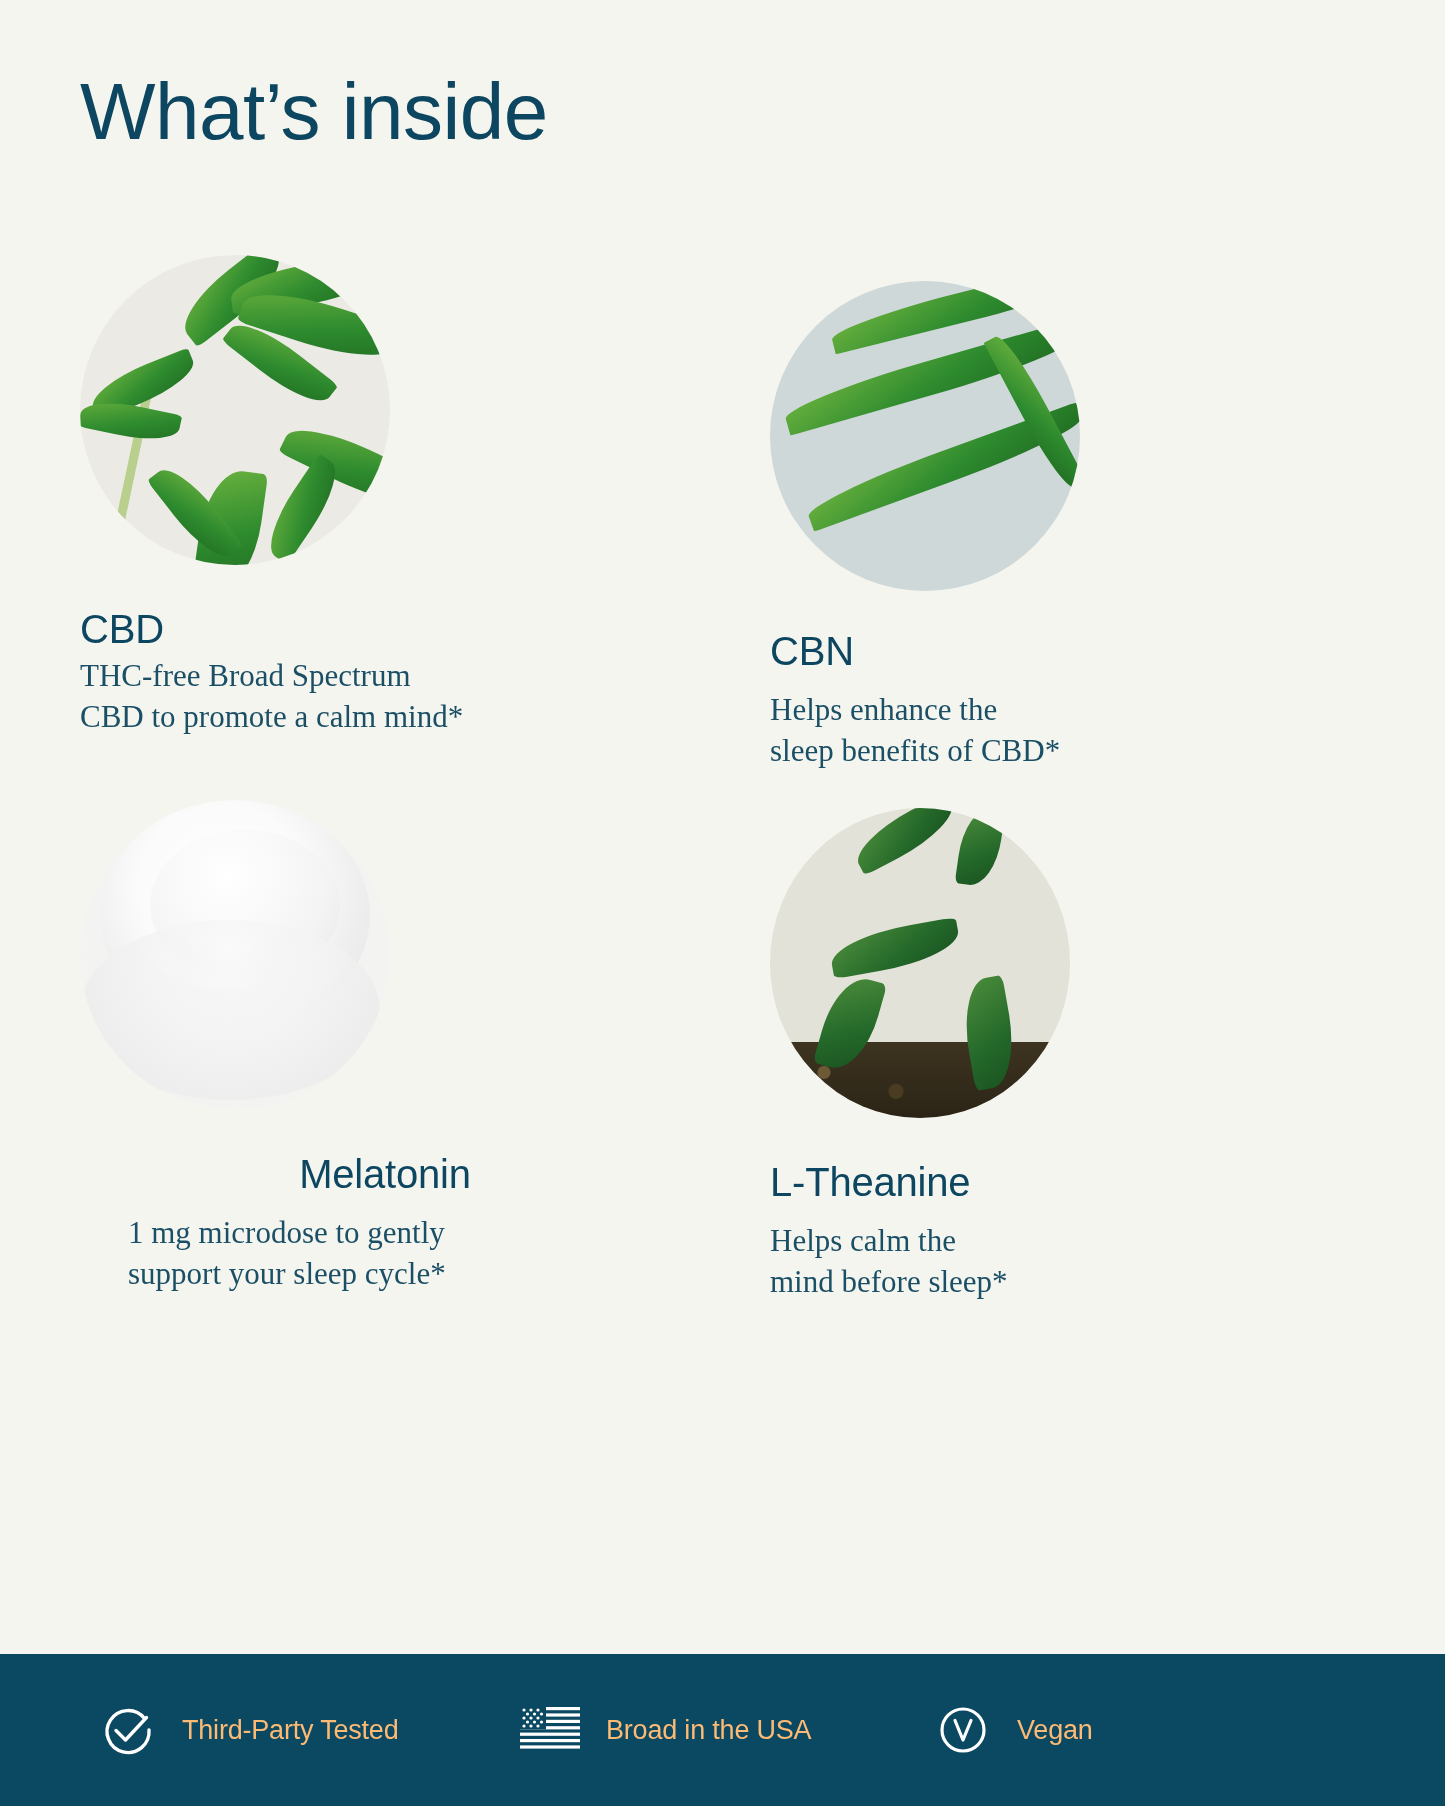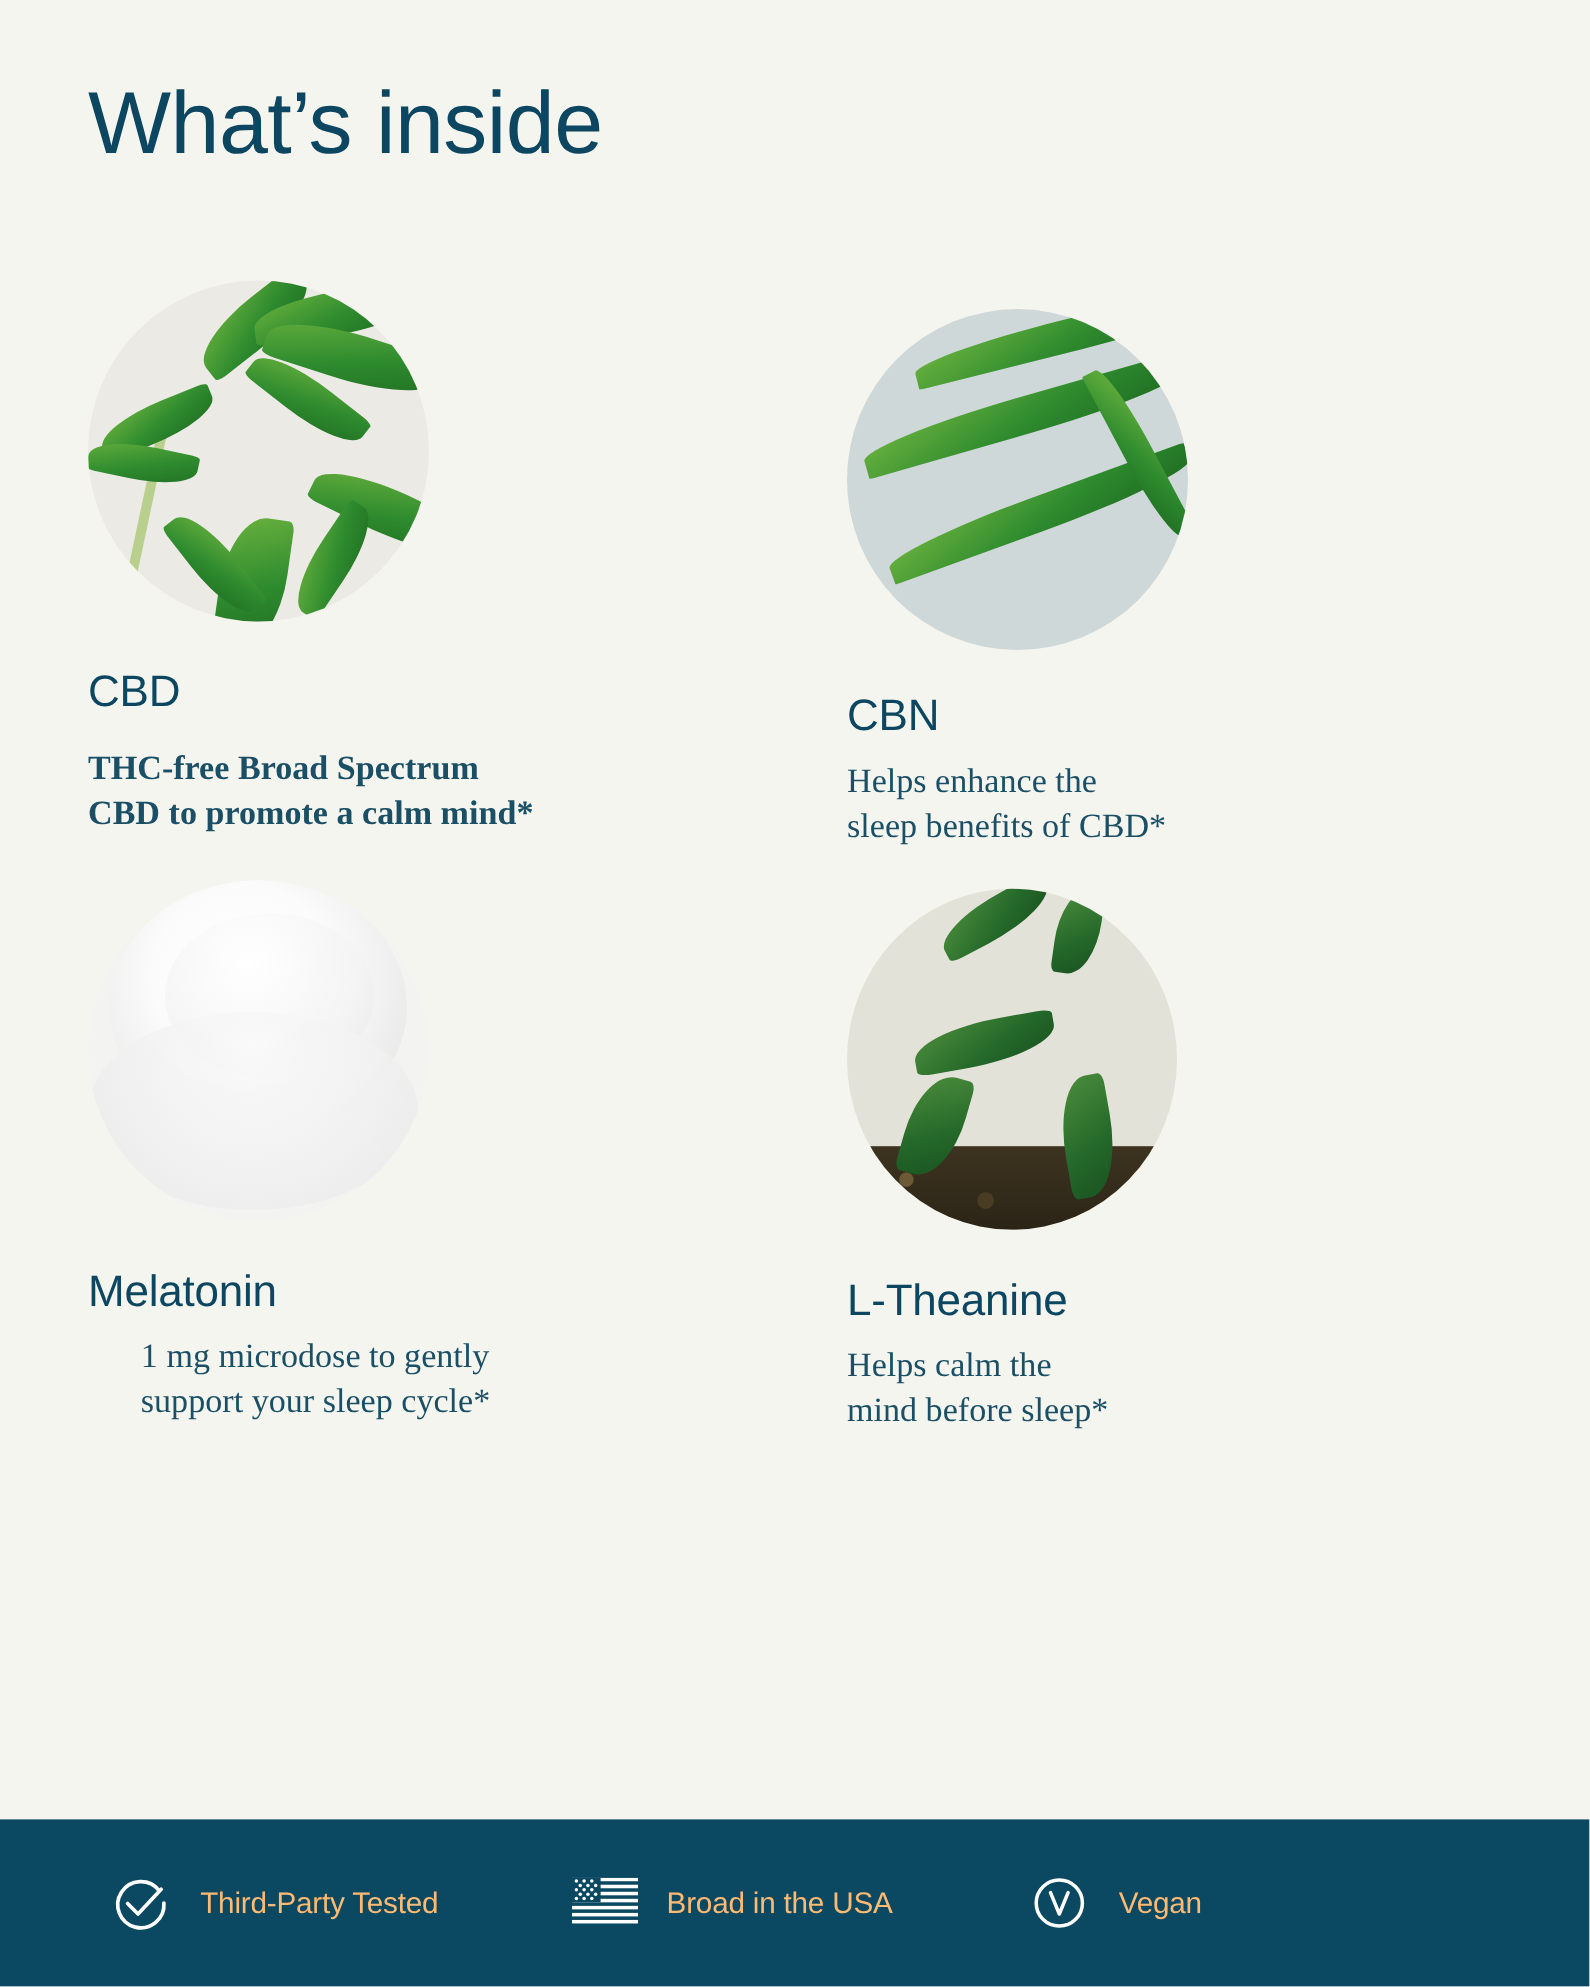--- a/index.html
+++ b/index.html
@@ -143,24 +143,24 @@
   .ing-desc {
     font-family: "Liberation Serif", serif;
     font-size: 31px;
     line-height: 1.32;
     color: #1b4f66;
     margin: 0;
     white-space: pre-line;
   }
 
   .t-cbd { margin-top: 42px; }
-  .d-cbd { margin-top: 26px; font-weight: bold; }
+  .d-cbd { margin-top: 4px; }
   .t-cbn { margin-top: 38px; }
   .d-cbn { margin-top: 16px; }
-  .t-mel { margin-top: 42px; }
+  .t-mel { margin-top: 42px; text-align: center; }
   .d-mel { margin-top: 16px; margin-left: 48px; }
   .t-lth { margin-top: 42px; }
   .d-lth { margin-top: 16px; }
 
   
   .footer {
     position: absolute;
     left: 0;
     bottom: 0;
     width: 1445px;

